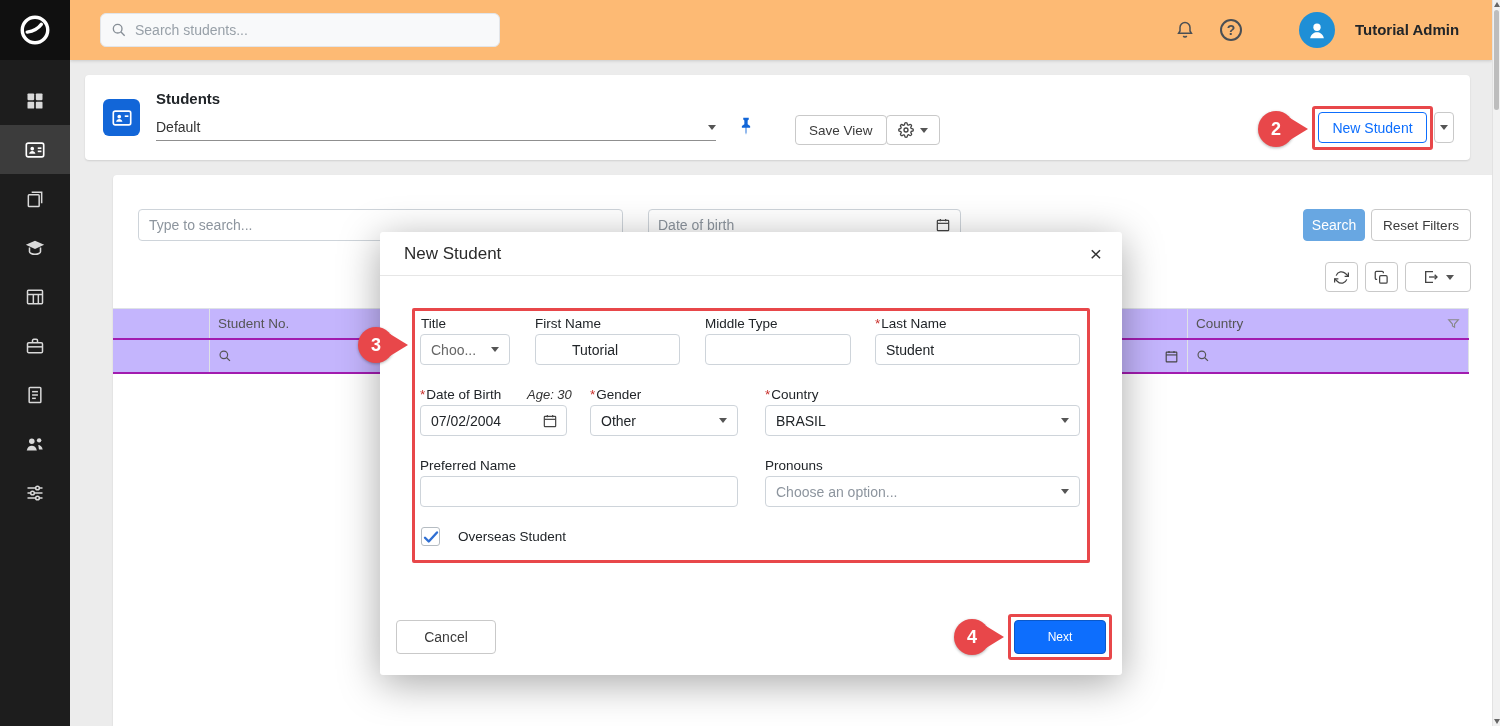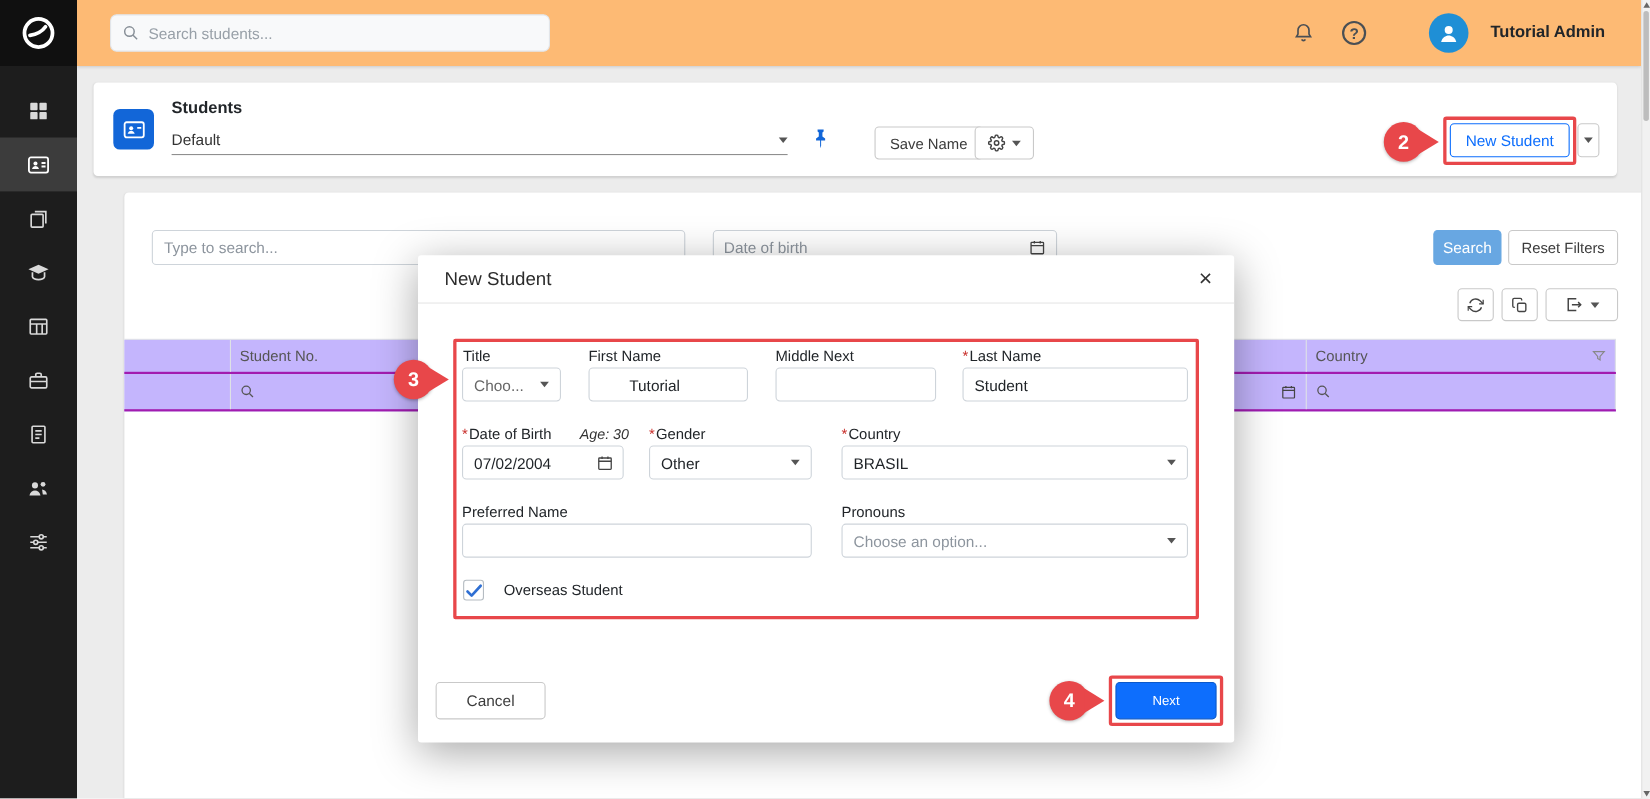--- a/index.html
+++ b/index.html
@@ -250,21 +250,21 @@
   <div class="page-title">Students</div>
   <div class="view-select">
     <span>Default</span>
     <span class="caret"></span>
   </div>
   <div class="pin-wrap">
     <svg width="22" height="22" viewBox="0 0 24 24" fill="currentColor">
         <path d="M9 3h6v2l-1.2 1v4l2.7 2v2h-4v5.2L12 21.5l-.5-2.3V14h-4v-2l2.7-2V6L9 5z"></path>
       </svg>
   </div>
-  <button class="btn save-view-btn">Save Name</button>
+  <button class="btn save-view-btn">Save View</button>
   <button class="btn gear-btn">
     <span>
       <svg width="16" height="16" viewBox="0 0 24 24" fill="none" stroke="currentColor" stroke-width="2">
           <circle cx="12" cy="12" r="3"></circle>
           <path d="M19.4 15a1.65 1.65 0 0 0 .33 1.82l.06.06a2 2 0 0 1-2.83 2.83l-.06-.06a1.65 1.65 0 0 0-1.82-.33 1.65 1.65 0 0 0-1 1.51V21a2 2 0 0 1-4 0v-.09a1.65 1.65 0 0 0-1-1.51 1.65 1.65 0 0 0-1.82.33l-.06.06a2 2 0 0 1-2.83-2.83l.06-.06a1.65 1.65 0 0 0 .33-1.82 1.65 1.65 0 0 0-1.51-1H3a2 2 0 0 1 0-4h.09a1.65 1.65 0 0 0 1.51-1 1.65 1.65 0 0 0-.33-1.82l-.06-.06a2 2 0 0 1 2.83-2.83l.06.06a1.65 1.65 0 0 0 1.82.33h.01a1.65 1.65 0 0 0 1-1.51V3a2 2 0 0 1 4 0v.09a1.65 1.65 0 0 0 1 1.51h.01a1.65 1.65 0 0 0 1.82-.33l.06-.06a2 2 0 0 1 2.83 2.83l-.06.06a1.65 1.65 0 0 0-.33 1.82v.01a1.65 1.65 0 0 0 1.51 1H21a2 2 0 0 1 0 4h-.09a1.65 1.65 0 0 0-1.51 1z"></path>
         </svg>
     </span>
     <span class="caret"></span>
   </button>
 
@@ -380,21 +380,21 @@
 
   <div class="fld-label" style="left:41px; top:84px;"><span>Title</span></div>
   <div class="sel" style="left:40px; top:102px; width:90px;">
     <span class="muted">Choo...</span>
     <span class="caret"></span>
   </div>
 
   <div class="fld-label" style="left:155px; top:84px;"><span>First Name</span></div>
   <input class="txt" style="left: 155px; top: 102px; width: 145px; padding-left: 36px;" value="Tutorial">
 
-  <div class="fld-label" style="left:325px; top:84px;"><span>Middle Next</span></div>
+  <div class="fld-label" style="left:325px; top:84px;"><span>Middle Type</span></div>
   <input class="txt" style="left: 325px; top: 102px; width: 146px;" value="">
 
   <div class="fld-label" style="left:495px; top:84px;"><span class="req">*</span><span>Last Name</span></div>
   <input class="txt" style="left: 495px; top: 102px; width: 205px;" value="Student">
 
   <div class="fld-label" style="left:40px; top:155px;"><span class="req">*</span><span>Date of Birth</span></div>
   <div class="age-label" style="left:147px; top:155px;">Age: 30</div>
   <div class="dob-field" style="left:40px; top:173px; width:147px;">
     <input type="text" value="07/02/2004" style="">
     <span>

